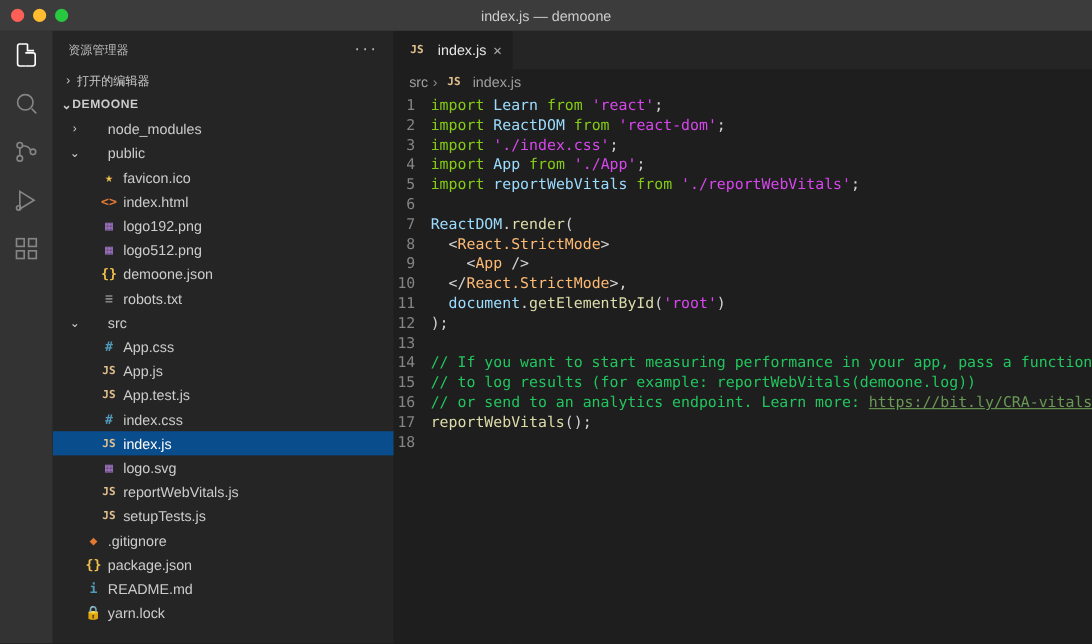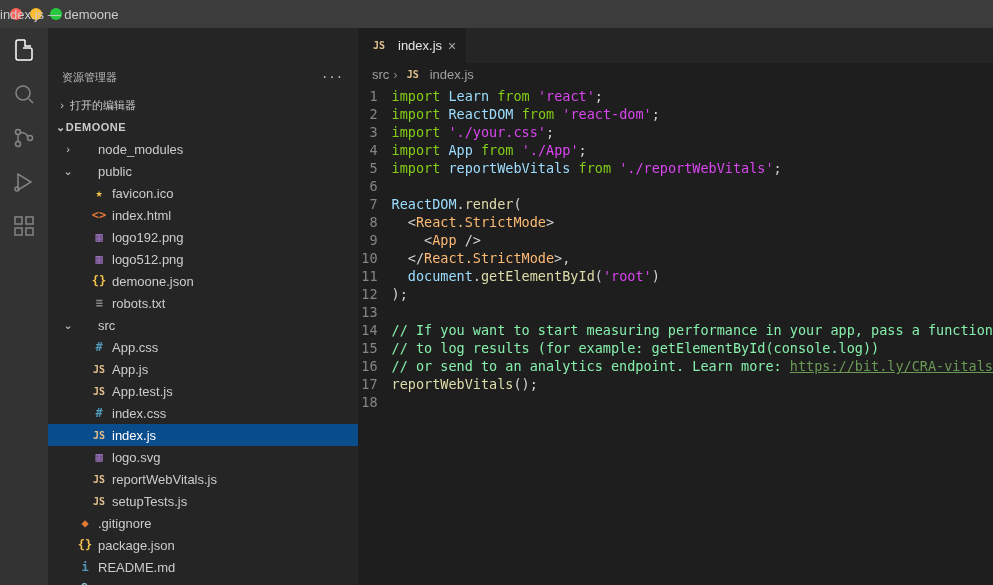--- a/index.html
+++ b/index.html
@@ -1,28 +1,28 @@
 <!DOCTYPE html>
 <html><head>
 <meta charset="utf-8">
 <style>
   * { box-sizing: border-box; margin: 0; padding: 0; }
   body { font-family: -apple-system, "Helvetica Neue", "Segoe UI", sans-serif; background:#1e1e1e; color:#ccc; width:993px; height:585px; overflow:hidden; font-size:13px; }
   .titlebar { height:28px; background:#3c3c3c; display:flex; align-items:center; position:relative; }
   .traffic { display:flex; gap:8px; padding-left:10px; }
   .dot { width:12px; height:12px; border-radius:50%; }
   .dot.r{background:#ff5f57;} .dot.y{background:#febc2e;} .dot.g{background:#28c840;}
-  .title { position:absolute; left:0; right:0; text-align:left; color:#ccc; font-size:13px; pointer-events:none; }
+  .title { position:absolute; left:0; right:0; text-align:center; color:#ccc; font-size:13px; pointer-events:none; }
   .main { display:flex; height:557px; }
   .activitybar { width:48px; background:#333333; display:flex; flex-direction:column; align-items:center; padding-top:8px; gap:16px; }
   .activitybar .aicon { width:28px; height:28px; display:flex; align-items:center; justify-content:center; color:#858585; cursor:pointer; }
   .activitybar .aicon.active { color:#fff; }
   .activitybar svg { width:24px; height:24px; }
   .sidebar { width:310px; background:#252526; display:flex; flex-direction:column; }
-  .sb-header { height:34px; display:flex; align-items:center; justify-content:space-between; padding:4px 14px; color:#bbb; font-size:11px;margin-top:32px; }
+  .sb-header { height:34px; display:flex; align-items:center; justify-content:space-between; padding:4px 14px; color:#bbb; font-size:11px; }
   .sb-dots { color:#bbb; font-size:16px; letter-spacing:2px; cursor:pointer; }
   .sb-section { height:22px; display:flex; align-items:center; padding:0 8px; color:#ccc; font-size:11px; cursor:pointer; }
   .sb-section .chev { width:12px; display:inline-block; text-align:center; margin-right:2px; color:#ccc; }
   .sb-root { height:22px; display:flex; align-items:center; padding:0 8px; color:#ccc; font-size:11px; font-weight:600; letter-spacing:0.5px; cursor:pointer; }
   .tree { flex:1; overflow:auto; font-size:13px; }
   .row { height:22px; display:flex; align-items:center; color:#ccc; cursor:pointer; }
   .row.selected { background:#0a4d8c; color:#fff; }
   .row .chev { width:12px; text-align:center; font-size:11px; color:#ccc; }
   .row .spacer { display:inline-block; }
   .ficon { width:18px; height:18px; margin:0 4px 0 2px; display:flex; align-items:center; justify-content:center; font-size:12px; font-weight:600; border-radius:2px; font-family:monospace; }
@@ -32,21 +32,21 @@
   .label { white-space:nowrap; }
   .editor { flex:1; background:#1e1e1e; display:flex; flex-direction:column; min-width:0; }
   .tabs { height:35px; background:#252526; display:flex; align-items:stretch; }
   .tab { background:#1e1e1e; display:flex; align-items:center; padding:0 10px; gap:6px; color:#e6e6e6; font-size:13px; cursor:pointer; }
   .tab .close { color:#aaa; font-size:14px; cursor:pointer; }
   .crumb { height:22px; display:flex; align-items:center; padding:0 14px; color:#a0a0a0; font-size:13px; gap:4px; }
   .crumb .sep{color:#888;}
   .code { display:flex; font-family: Menlo, Consolas, monospace; font-size:13.5px; line-height:18px; padding-top:2px; }
   .gutter { width:46px; text-align:right; color:#858585; padding-right:14px; user-select:none; }
   .lines { flex:1; white-space:pre; color:#d4d4d4; }
-  .kw{color:#84cc16;text-align:right;} .id{color:#9cdcfe;} .fn{color:#dcdcaa;} .str{color:#d946ef;} .cm{color:#86efac;} .pn{color:#d4d4d4;} .tg{color:#fdba74;} .link{color:#6a9955; text-decoration:underline;margin-top:23px;}
+  .kw{color:#84cc16;text-align:right;} .id{color:#9cdcfe;} .fn{color:#dcdcaa;} .str{color:#d946ef;} .cm{color:#22c55e;} .pn{color:#d4d4d4;} .tg{color:#fdba74;} .link{color:#6a9955; text-decoration:underline;margin-top:23px;}
   .jsicon { background:none; color:#e2c08d; font-size:10px; font-weight:700; }
 </style>
 </head>
 <body>
 
 <div class="titlebar">
   <div class="traffic">
     <div class="dot r"></div>
     <div class="dot y"></div>
     <div class="dot g"></div>
@@ -247,31 +247,31 @@
     <div class="crumb">
       <span>src</span>
       <span class="sep">›</span>
       <span class="ficon jsicon">JS</span>
       <span>index.js</span>
     </div>
     <div class="code">
       <div class="gutter" id="gutter">1<br>2<br>3<br>4<br>5<br>6<br>7<br>8<br>9<br>10<br>11<br>12<br>13<br>14<br>15<br>16<br>17<br>18<br></div>
       <div class="lines"><span class="kw">import</span> <span class="id">Learn</span> <span class="kw">from</span> <span class="str">'react'</span><span class="pn">;</span>
 <span class="kw">import</span> <span class="id">ReactDOM</span> <span class="kw">from</span> <span class="str">'react-dom'</span><span class="pn">;</span>
-<span class="kw">import</span> <span class="str">'./your.css'</span><span class="pn">;</span>
+<span class="kw">import</span> <span class="str">'./index.css'</span><span class="pn">;</span>
 <span class="kw">import</span> <span class="id">App</span> <span class="kw">from</span> <span class="str">'./App'</span><span class="pn">;</span>
 <span class="kw">import</span> <span class="id">reportWebVitals</span> <span class="kw">from</span> <span class="str">'./reportWebVitals'</span><span class="pn">;</span>
 
 <span class="id">ReactDOM</span><span class="pn">.</span><span class="fn">render</span><span class="pn">(</span>
   <span class="pn">&lt;</span><span class="tg">React.StrictMode</span><span class="pn">&gt;</span>
     <span class="pn">&lt;</span><span class="tg">App</span><span class="pn"> /&gt;</span>
   <span class="pn">&lt;/</span><span class="tg">React.StrictMode</span><span class="pn">&gt;,</span>
   <span class="id">document</span><span class="pn">.</span><span class="fn">getElementById</span><span class="pn">(</span><span class="str">'root'</span><span class="pn">)</span>
 <span class="pn">);</span>
 
 <span class="cm">// If you want to start measuring performance in your app, pass a function</span>
-<span class="cm">// to log results (for example: getElementById(console.log))</span>
+<span class="cm">// to log results (for example: reportWebVitals(demoone.log))</span>
 <span class="cm">// or send to an analytics endpoint. Learn more: </span><span class="link">https://bit.ly/CRA-vitals</span>
 <span class="fn">reportWebVitals</span><span class="pn">();</span>
 </div>
     </div>
   </div>
 </div>
 
 </body></html>

